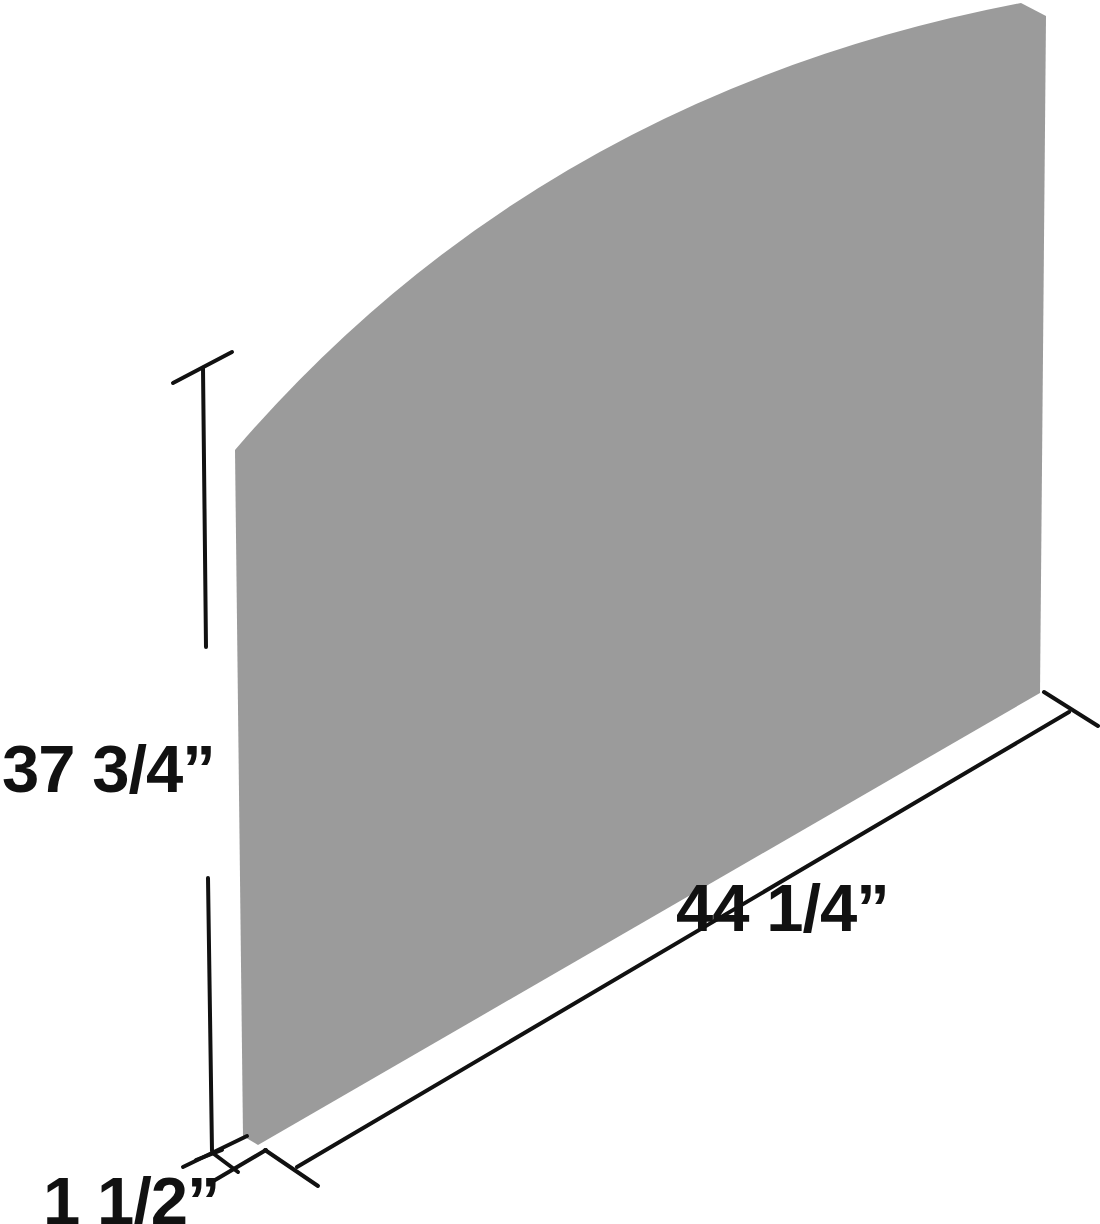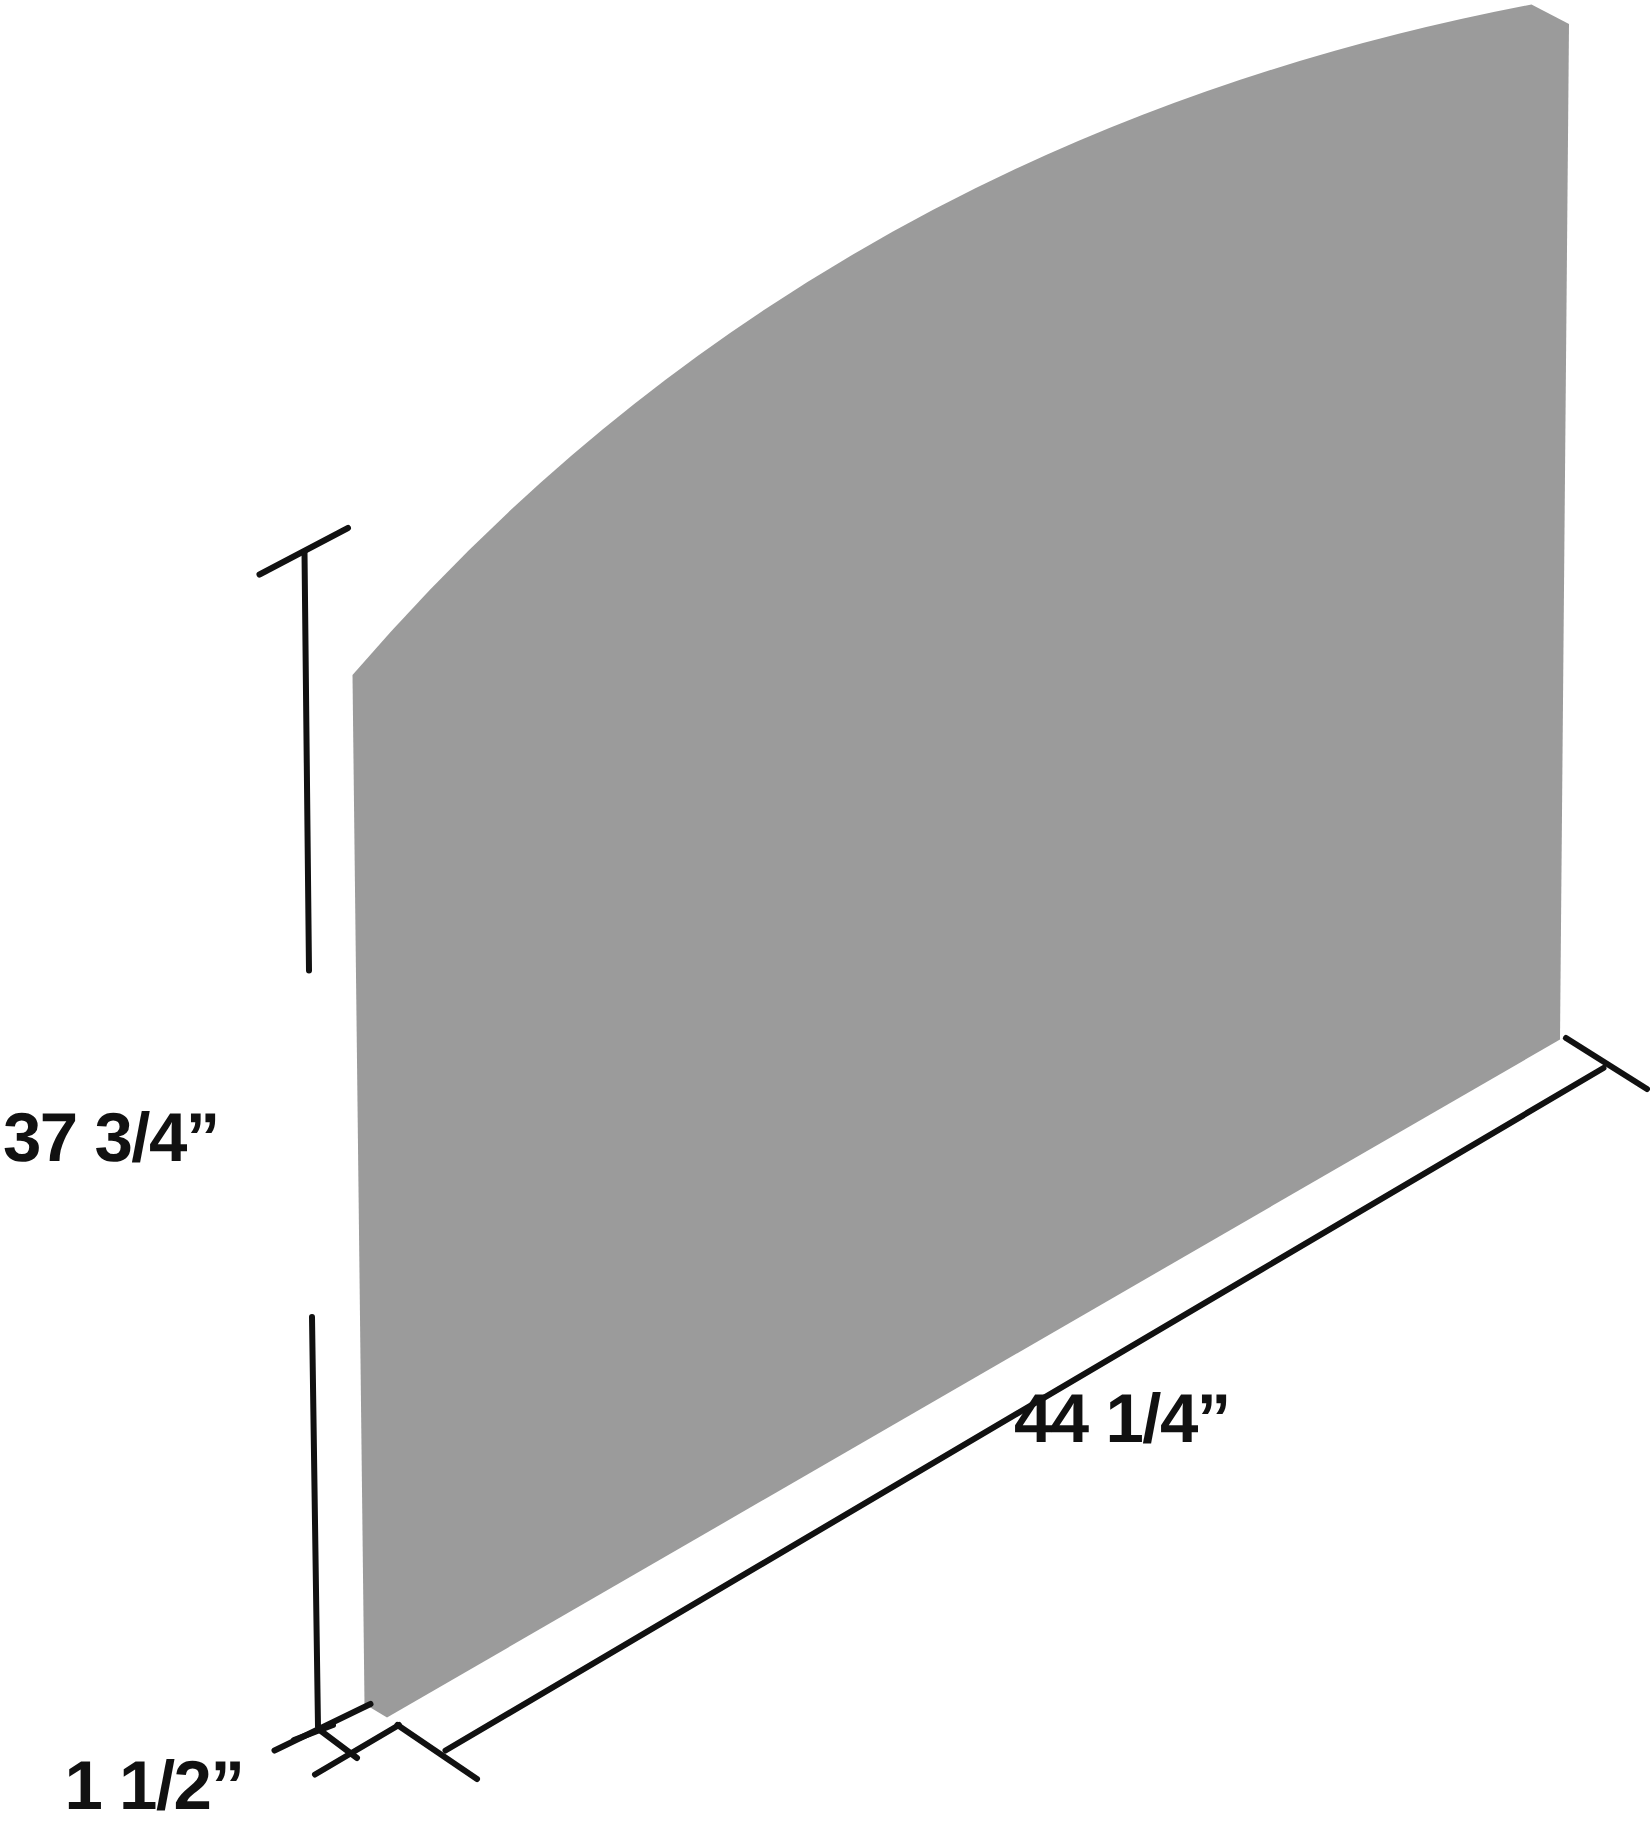--- a/index.html
+++ b/index.html
@@ -16,29 +16,29 @@
     font-family: "Liberation Sans", sans-serif;
   }
   .canvas svg {
     position: absolute;
     left: 0;
     top: 0;
   }
   .dim-label {
     position: absolute;
     font-weight: 700;
-    font-size: 46px;
+    font-size: 67px;
     line-height: 1;
     letter-spacing: -1px;
     color: #111111;
     white-space: nowrap;
     user-select: none;
   }
   .label-height { left: 2px;   top: 735px;  }
-  .label-width  { left: 676px; top: 922px;  }
+  .label-width  { left: 676px; top: 874px;  }
   .label-depth  { left: 43px;  top: 1167px; }
 </style>
 </head>
 <body>
 
 <div class="canvas">
 
   <svg width="1100" height="1224" viewBox="0 0 1100 1224">
 
     <path d="M 235,450 L 243,1136 L 258,1145 L 1040,693 L 1046,16 L 1021,3 Q 540,95 235,450 Z" fill="#9b9b9b"></path>

